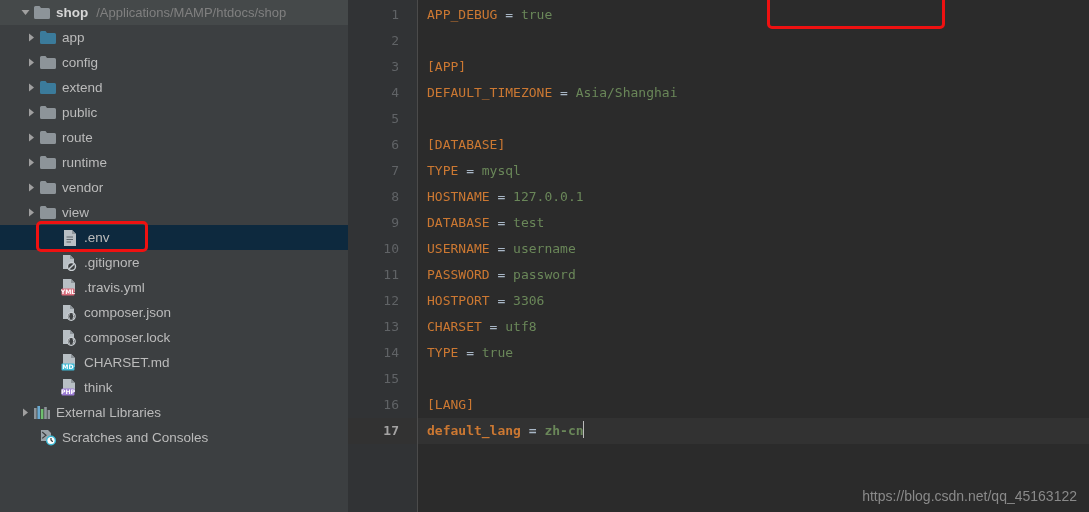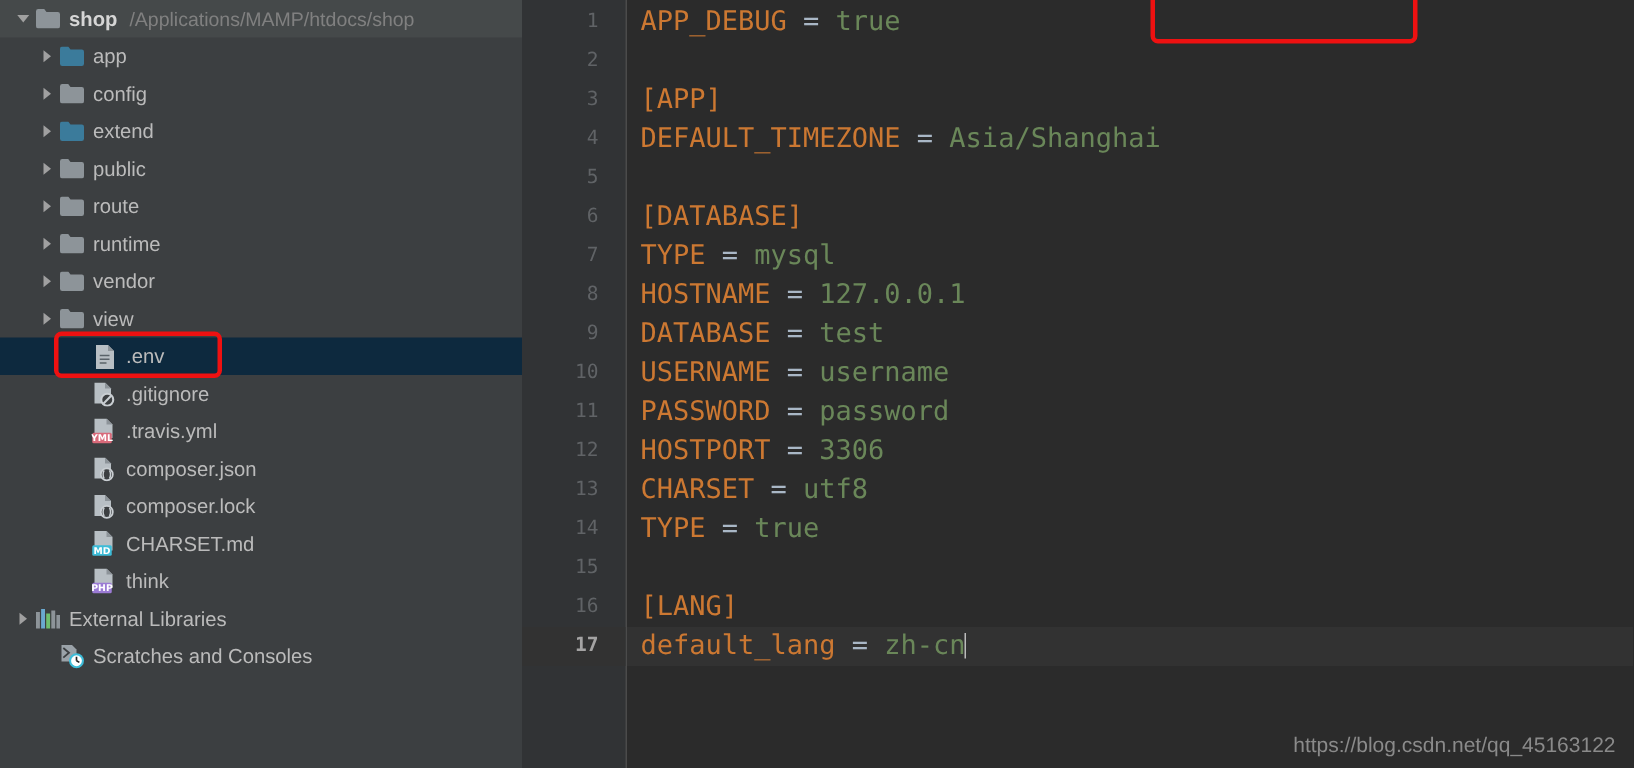--- a/index.html
+++ b/index.html
@@ -41,21 +41,21 @@
     width: 20px; height: 25px;
     flex: 0 0 20px;
     display: flex; align-items: center; justify-content: center;
     margin-right: 4px;
   }
   .label { color: #bbbbbb; }
   .label.bold { font-weight: bold; color: #d6d6d6; }
   .path { color: #808080; margin-left: 8px; font-size: 13px; }
 
   
-  .ind-0 { padding-left: 8px; }
+  .ind-0 { padding-left: 18px; }
   .ind-1 { padding-left: 24px; text-align: right; }
   .ind-2 { padding-left: 46px; }
 
   
   #editor {
     flex: 1 1 auto;
     height: 512px;
     background: #2b2b2b;
     position: relative;
     display: flex;
@@ -78,28 +78,28 @@
     font-size: 13px;
     color: #606366;
   }
   .ln.current { color: #a4a3a3; font-weight: bold; background: #323232; }
   #code {
     flex: 1 1 auto;
     position: relative;
     padding-top: 2px;
     padding-left: 9px;
     font-family: "DejaVu Sans Mono", monospace;
-    font-size: 18px;
+    font-size: 13px;
   }
   .cl {
     height: 26px;
     line-height: 26px;
     white-space: pre;
   }
-  .cl.current { background: #323232; margin-left: -9px; padding-left: 9px; }
+  .cl.current { background: #323232; margin-left: -9px; padding-left: 9px; font-weight: bold; }
   .k   { color: #cc7832; }   
   .eq  { color: #a9b7c6; }   
   .v   { color: #6a8759; }   
   .sec { color: #cc7832; }   
   .caret {
     display: inline-block;
     width: 1px; height: 17px;
     background: #bbbbbb;
     vertical-align: -3px;
     margin-left: -1px;

